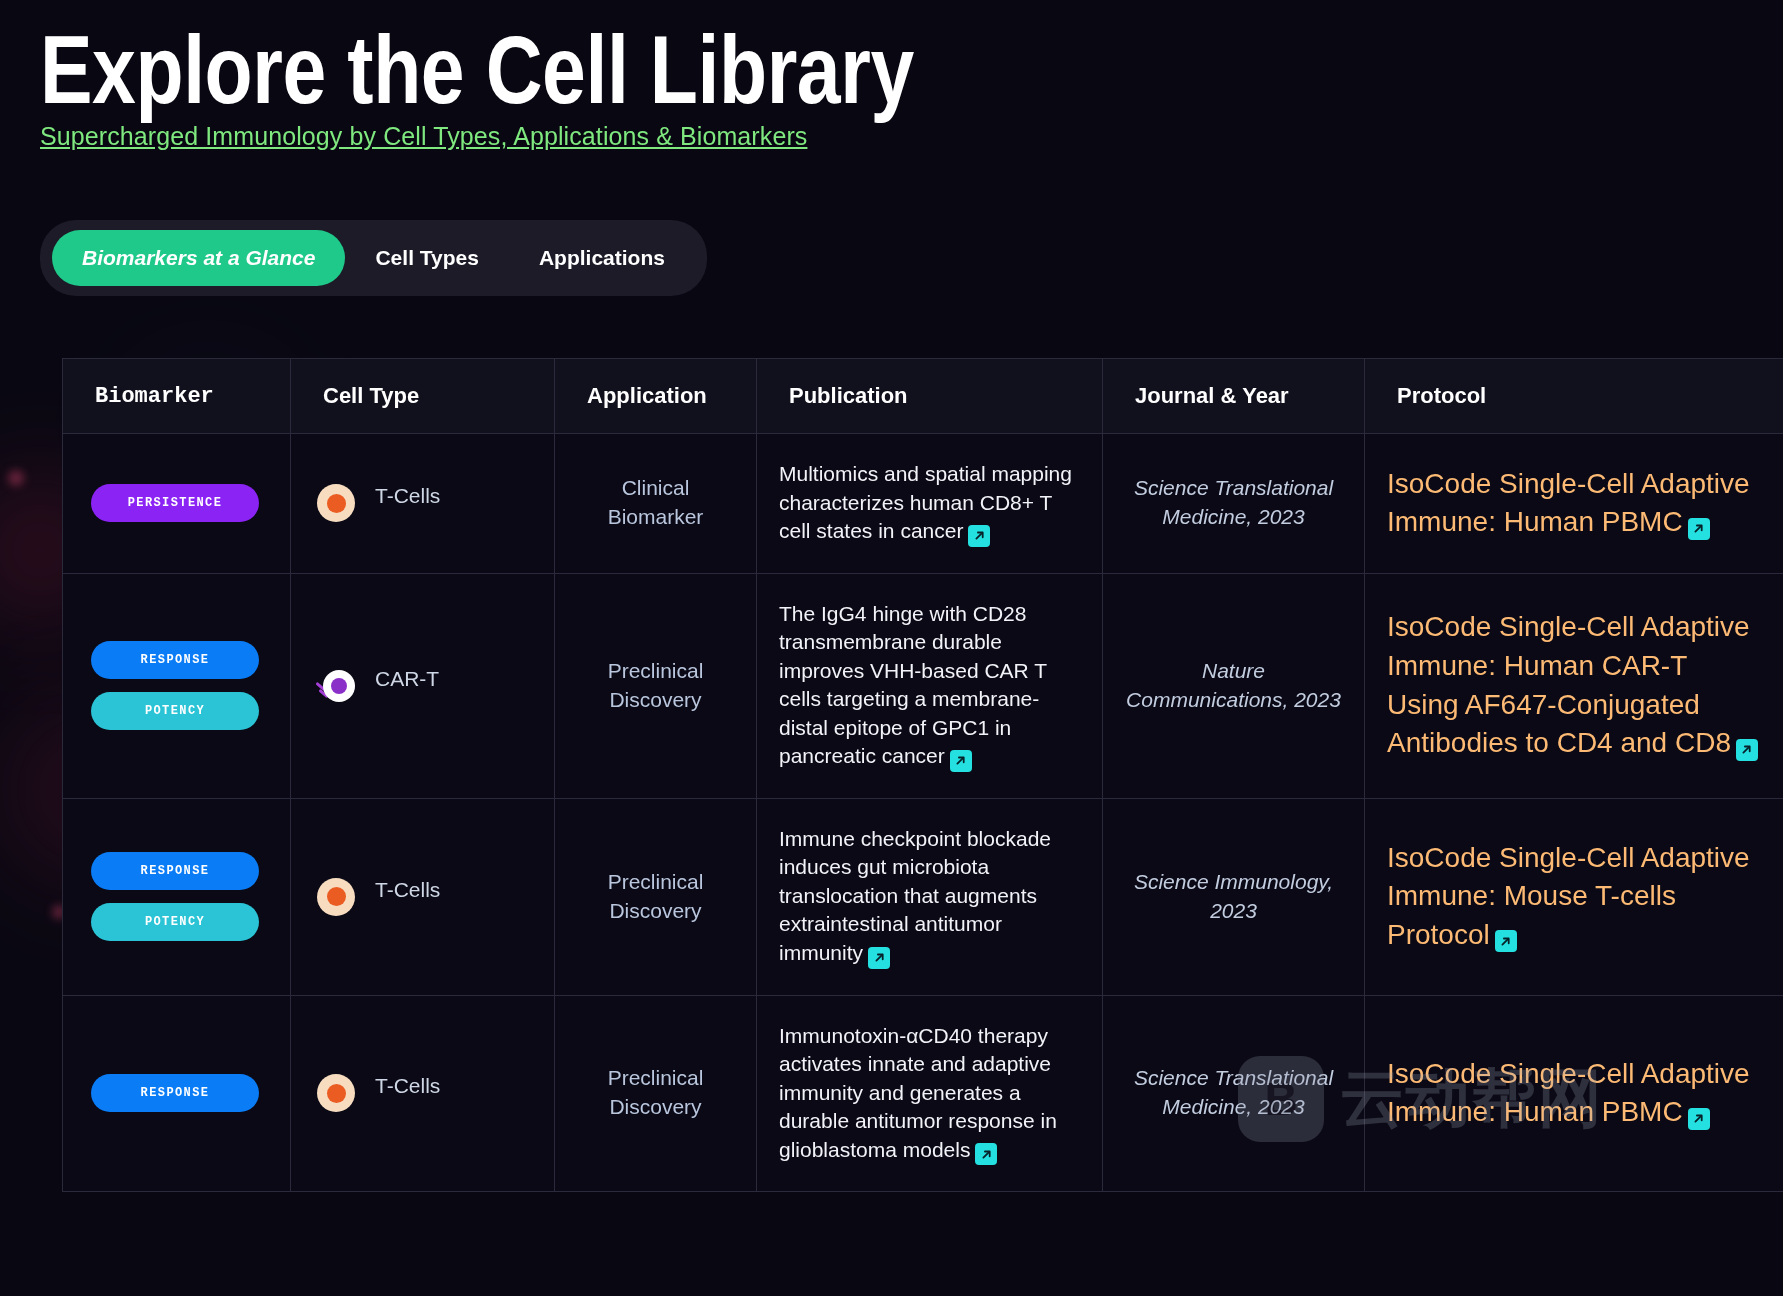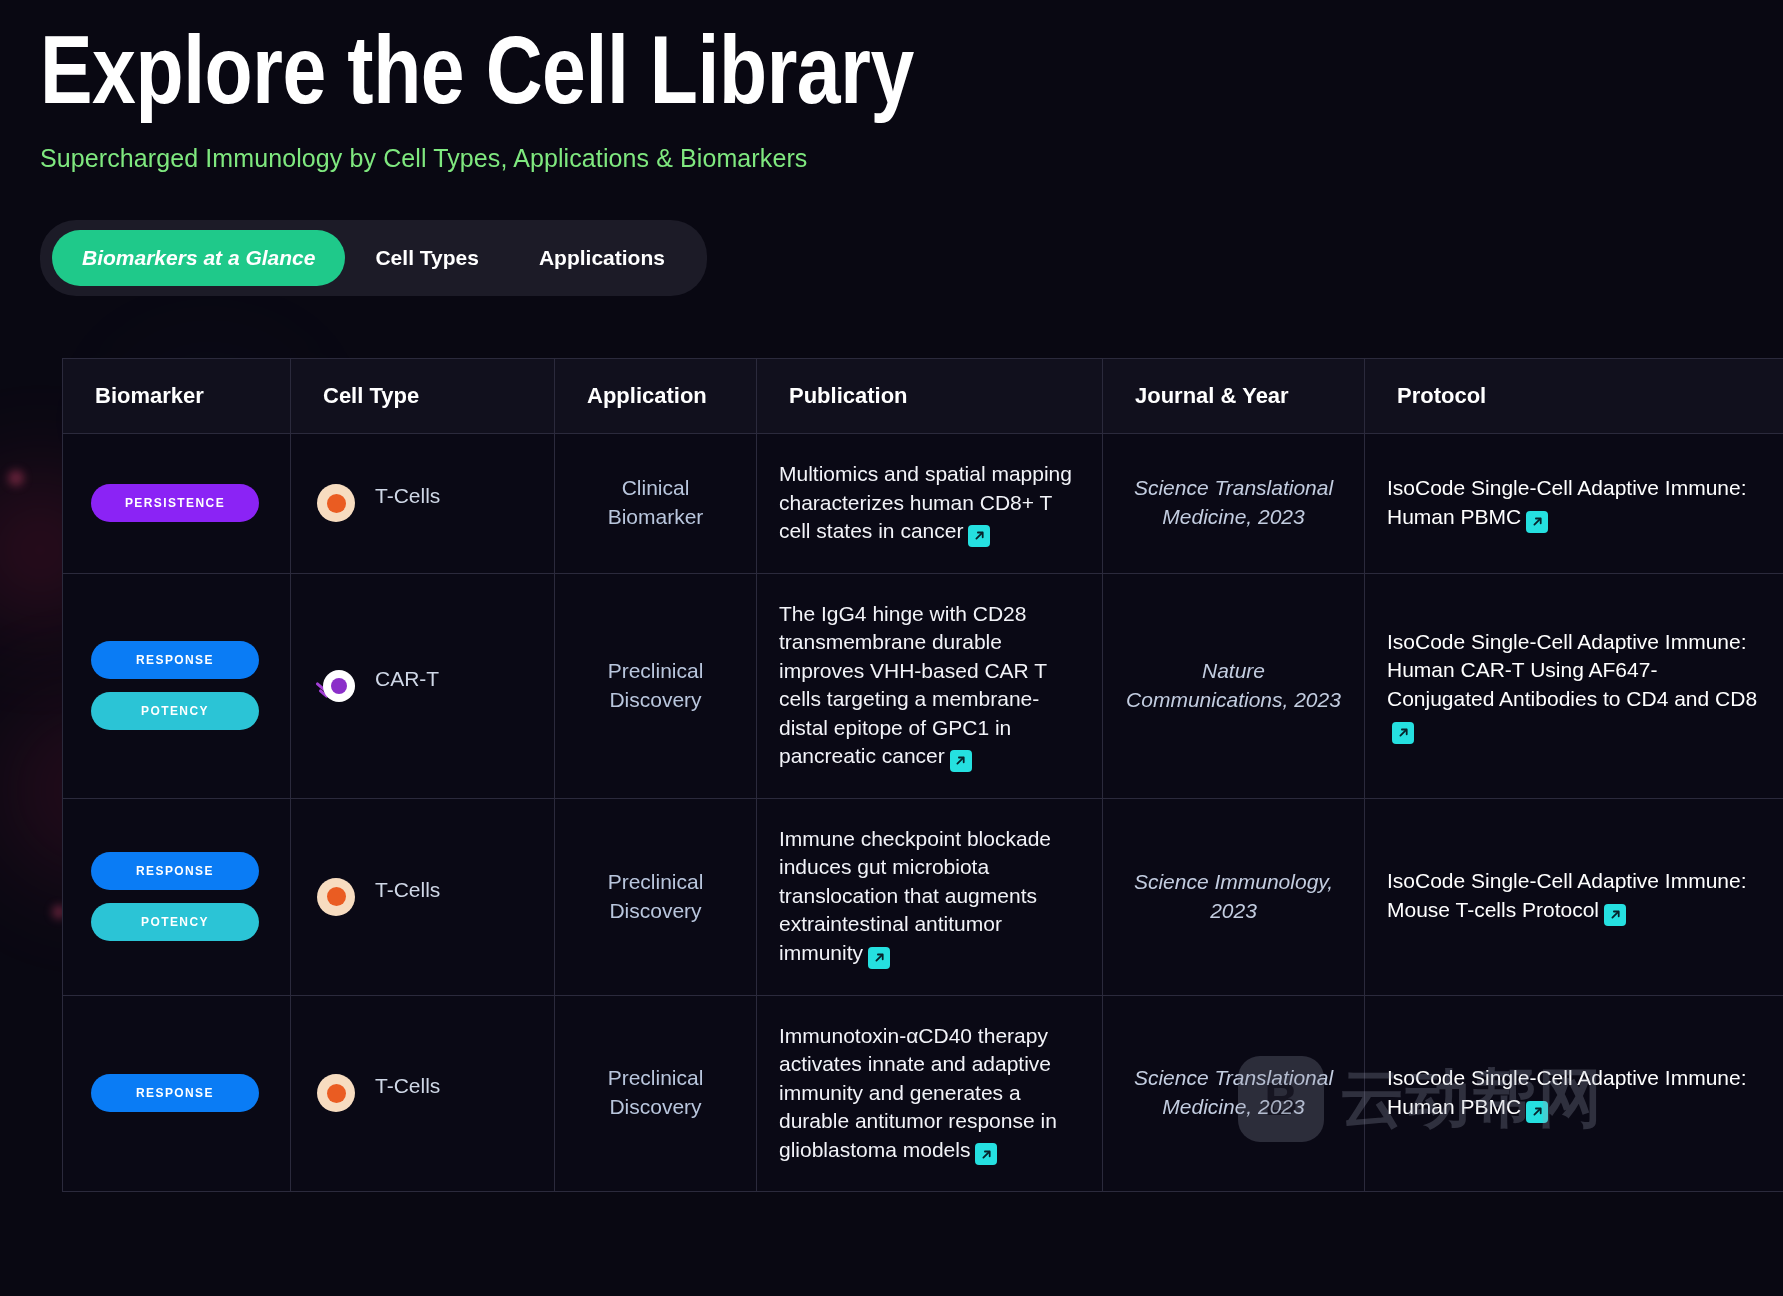--- a/index.html
+++ b/index.html
@@ -53,25 +53,25 @@
     line-height: 1.08;
     font-weight: 700;
     color: #ffffff;
     letter-spacing: -0.5px;
     font-family: "Liberation Sans Narrow", "Liberation Sans", sans-serif;
     transform: scaleX(.82);
     transform-origin: left center;
     white-space: nowrap;
   }
   .hero-sub {
-    margin-top: 22px;
     font-size: 25px;
     color: #7fe87f;
     font-weight: 400;
     letter-spacing: .1px;
+    text-decoration: underline;
   }
 
   
   .tabbar {
     position: absolute;
     left: 40px;
     top: 220px;
     display: flex;
     align-items: center;
     gap: 0px;
@@ -122,21 +122,21 @@
     padding: 24px 32px;
     height: 72px;
   }
   table.lib tbody td {
     background: #0a0915;
     padding: 26px 22px;
     height: 72px;
   }
 
   
-  .c-bio   { width: 228px; }
+  .c-bio   { width: 228px; font-family: Liberation Mono, monospace; }
   .c-cell  { width: 264px; }
   .c-app   { width: 202px; }
   .c-pub   { width: 346px; }
   .c-jour  { width: 262px; }
   .c-prot  { width: 419px; }
 
   
   .badge-stack { display: flex; flex-direction: column; gap: 13px; align-items: flex-start; padding-left: 6px; }
   .badge {
     display: inline-flex;
@@ -220,22 +220,22 @@
     line-height: 1.36;
   }
   .jour-text {
     font-size: 21px;
     color: #c3cde0;
     text-align: center;
     line-height: 1.38;
     font-style: italic;
   }
   .prot-text {
-    font-size: 21px;
-    color: #ffffff;
+    font-size: 28px;
+    color: #fdba74;
     line-height: 1.38;
   }
 
   .extlink {
     display: inline-flex;
     align-items: center;
     justify-content: center;
     width: 22px; height: 22px;
     background: #25e0e0;
     border-radius: 4px;

